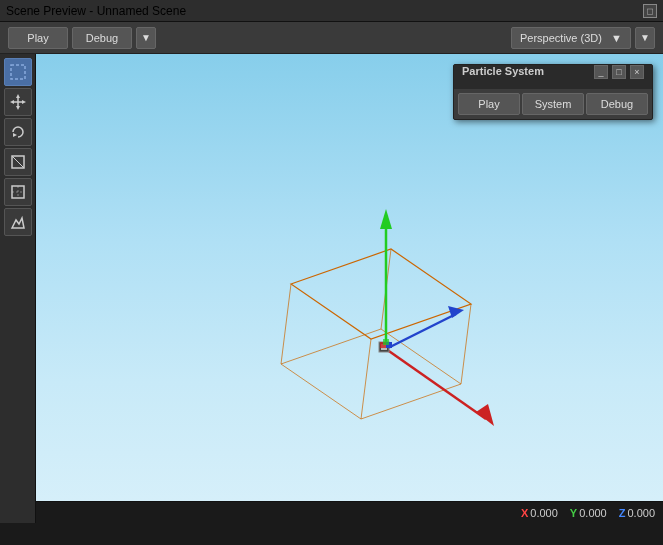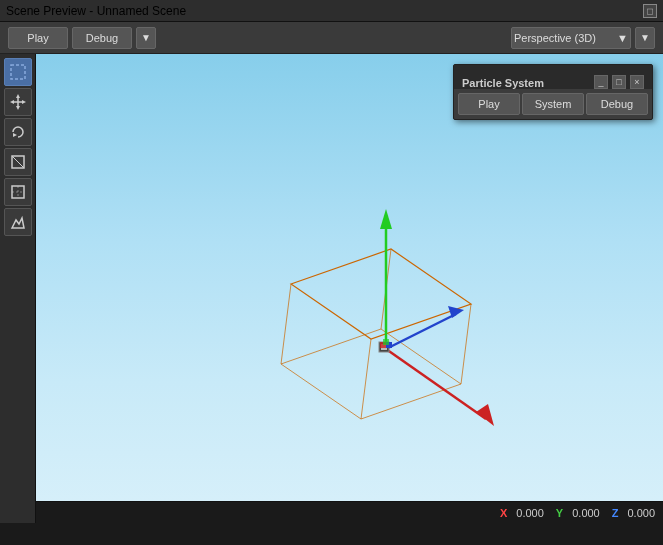--- a/index.html
+++ b/index.html
@@ -78,21 +78,21 @@
       height: 22px;
       min-width: 120px;
       background: #555;
       border: 1px solid #666;
       color: #ddd;
       font-size: 11px;
       cursor: pointer;
       display: flex;
       align-items: center;
       justify-content: space-between;
-      padding: 0 2px;
+      padding: 0 8px;
       border-radius: 2px;
       margin-left: auto;
     }
 
     
     #main-area {
       display: flex;
       width: 100%;
       height: calc(545px - 22px - 32px - 22px);
     }
@@ -149,21 +149,21 @@
       width: 200px;
       background: #3c3c3c;
       border: 1px solid #222;
       border-radius: 2px;
       box-shadow: 2px 2px 6px rgba(0,0,0,0.5);
     }
     #particle-panel-title {
       height: 24px;
       background: #2a2a2a;
       display: flex;
-      align-items: flex-end;
+      align-items: flex-start;
       padding: 0 8px;
       justify-content: space-between;
       cursor: move;
     }
     #particle-panel-title-text {
       color: #ccc;
       font-size: 11px;
       font-weight: bold;
     }
     .panel-controls {
@@ -218,21 +218,21 @@
     }
     .coord-item {
       display: flex;
       align-items: center;
       gap: 2px;
       font-size: 11px;
     }
     .coord-label-x { color: #ff4444; font-weight: bold; }
     .coord-label-y { color: #44cc44; font-weight: bold; }
     .coord-label-z { color: #4488ff; font-weight: bold; }
-    .coord-value { color: #ccc; margin-left: 7px; }
+    .coord-value { color: #ccc; }
     .coord-sep { color: #555; margin: 0 4px; }
   </style>
 </head>
 <body>
 
 <div id="title-bar">
   <span>Scene Preview - Unnamed Scene</span>
   <div id="title-restore">
     <span style="font-size:9px; color:#aaa;">◻</span>
   </div>

